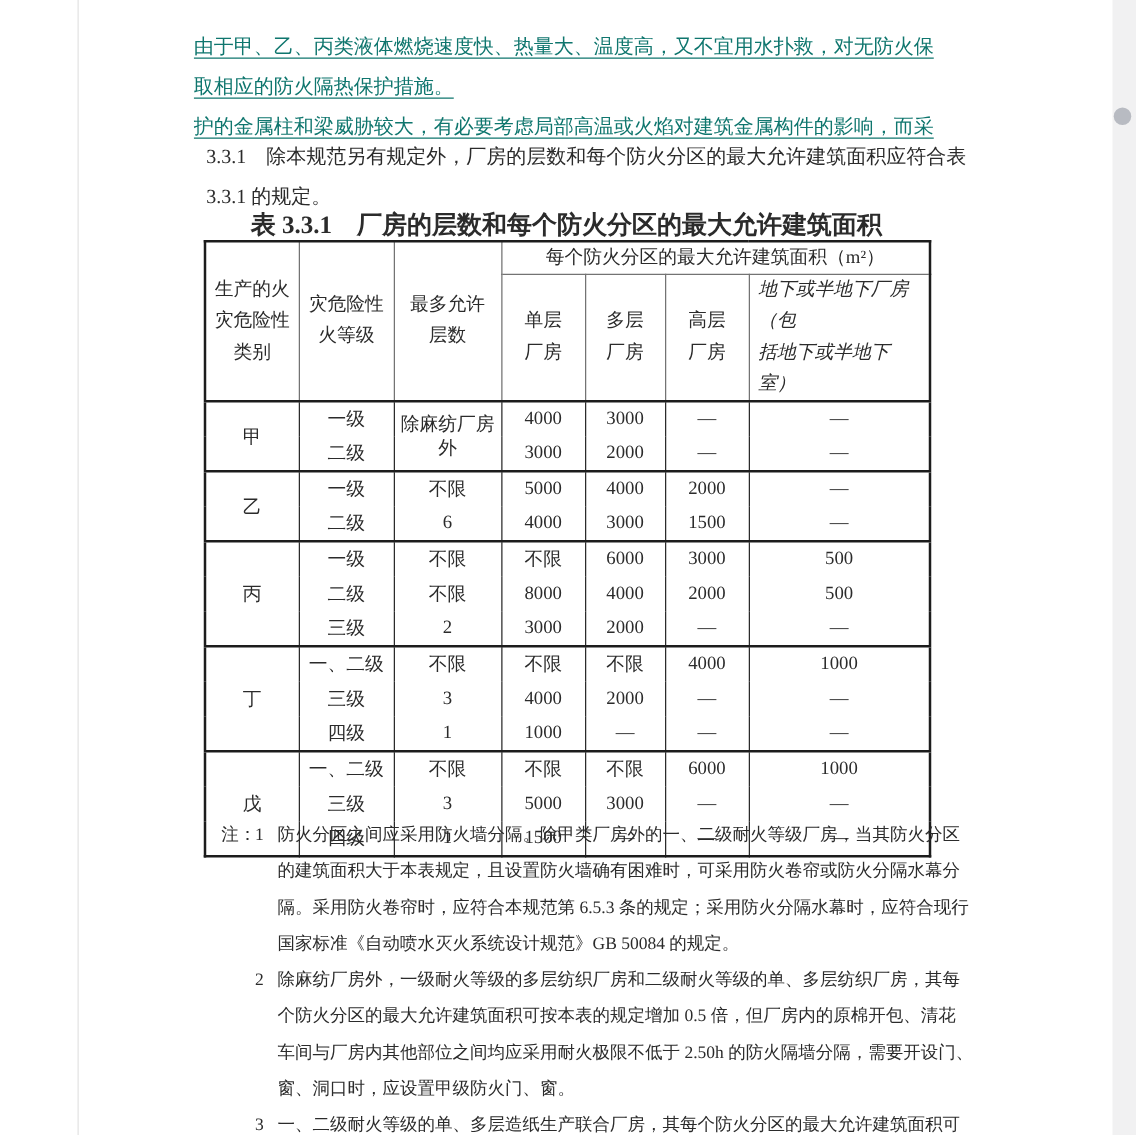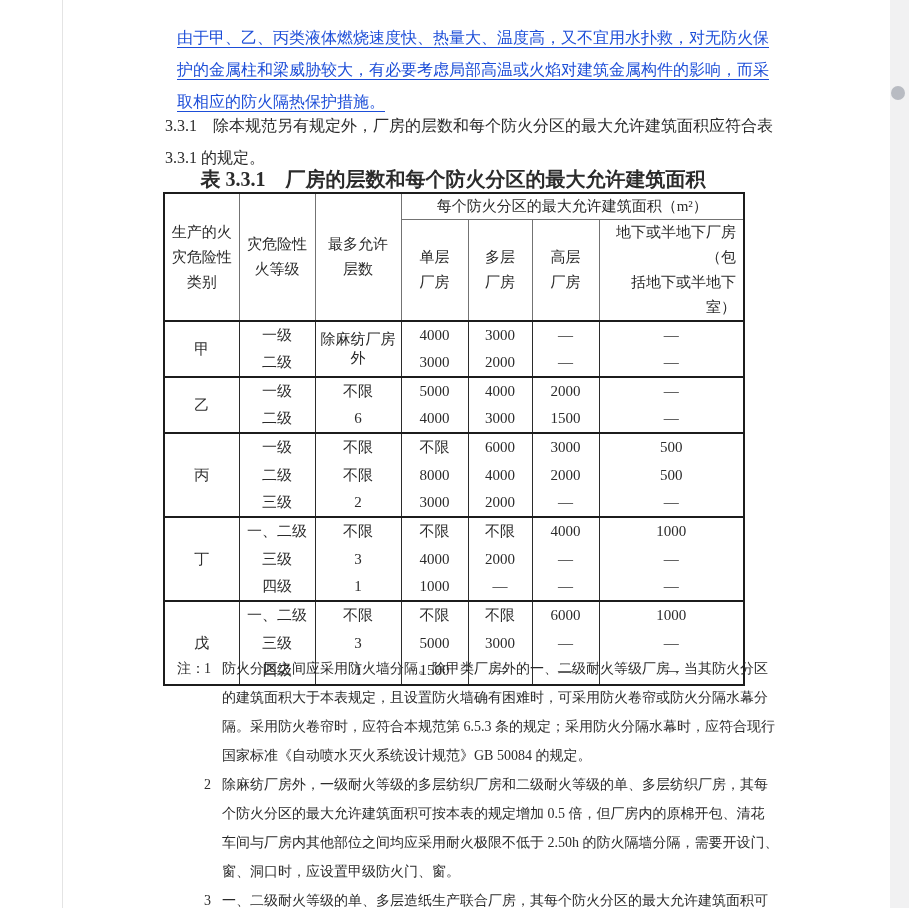--- a/index.html
+++ b/index.html
@@ -22,22 +22,22 @@
   .right-strip{
     position:absolute;left:890px;top:0;width:19px;height:908px;
     background:#f1f1f2;
   }
   .scroll-dot{
     position:absolute;left:891px;top:86px;width:14px;height:14px;
     border-radius:50%;background:#b8bbc2;cursor:pointer;
   }
   
   .red-para{
-    position:absolute;left:177px;top:22px;width:600px;
-    font-size:16px;line-height:32px;color:#1d4ed8;
+    position:absolute;left:155px;top:22px;width:600px;
+    font-size:16px;line-height:32px;color:#0f766e;
   }
   .red-para .line{
     white-space:pre;overflow:hidden;
     text-decoration:underline;
     text-underline-offset:4px;
     text-decoration-thickness:1px;
   }
   
   .clause{
     position:absolute;left:165px;top:110px;width:610px;
@@ -60,21 +60,21 @@
   th,td{
     padding:0;text-align:center;vertical-align:middle;
     font-weight:normal;color:#2b2b2b;
   }
   th{border:1px solid #737373;line-height:25px;white-space:pre-line;}
   td{border-left:1px solid #2b2b2b;border-right:1px solid #2b2b2b;}
   tbody{border-top:2px solid #1c1c1c;}
   thead tr.h1{height:26px;}
   thead tr.h2{height:64px;}
   tbody tr{height:28px;}
-  th.under-h{text-align:right;padding:0 7px;}
+  th.under-h{text-align:left;padding:0 7px;font-style:italic;}
   
   .notes{
     position:absolute;left:177px;top:654px;width:600px;
     font-size:14px;line-height:29px;
   }
   .note-row{display:flex;align-items:flex-start;}
   .note-label{width:27px;flex:none;}
   .note-num{width:18px;flex:none;}
   .note-text{flex:1;white-space:pre;overflow:hidden;}
 </style>
@@ -82,22 +82,22 @@
 <body>
 
 <div id="screen">
 
   <div class="edge-line"></div>
   <div class="right-strip"></div>
   <div class="scroll-dot"></div>
 
   <div class="red-para">
     <div class="line">由于甲、乙、丙类液体燃烧速度快、热量大、温度高，又不宜用水扑救，对无防火保</div>
+    <div class="line">取相应的防火隔热保护措施。</div>
     <div class="line">护的金属柱和梁威胁较大，有必要考虑局部高温或火焰对建筑金属构件的影响，而采</div>
-    <div class="line">取相应的防火隔热保护措施。</div>
   </div>
 
   <div class="clause">
     <div class="line">3.3.1　除本规范另有规定外，厂房的层数和每个防火分区的最大允许建筑面积应符合表</div>
     <div class="line">3.3.1 的规定。</div>
   </div>
 
   <div class="tbl-title">表 3.3.1　厂房的层数和每个防火分区的最大允许建筑面积</div>
 
   <div class="tbl-wrap">

